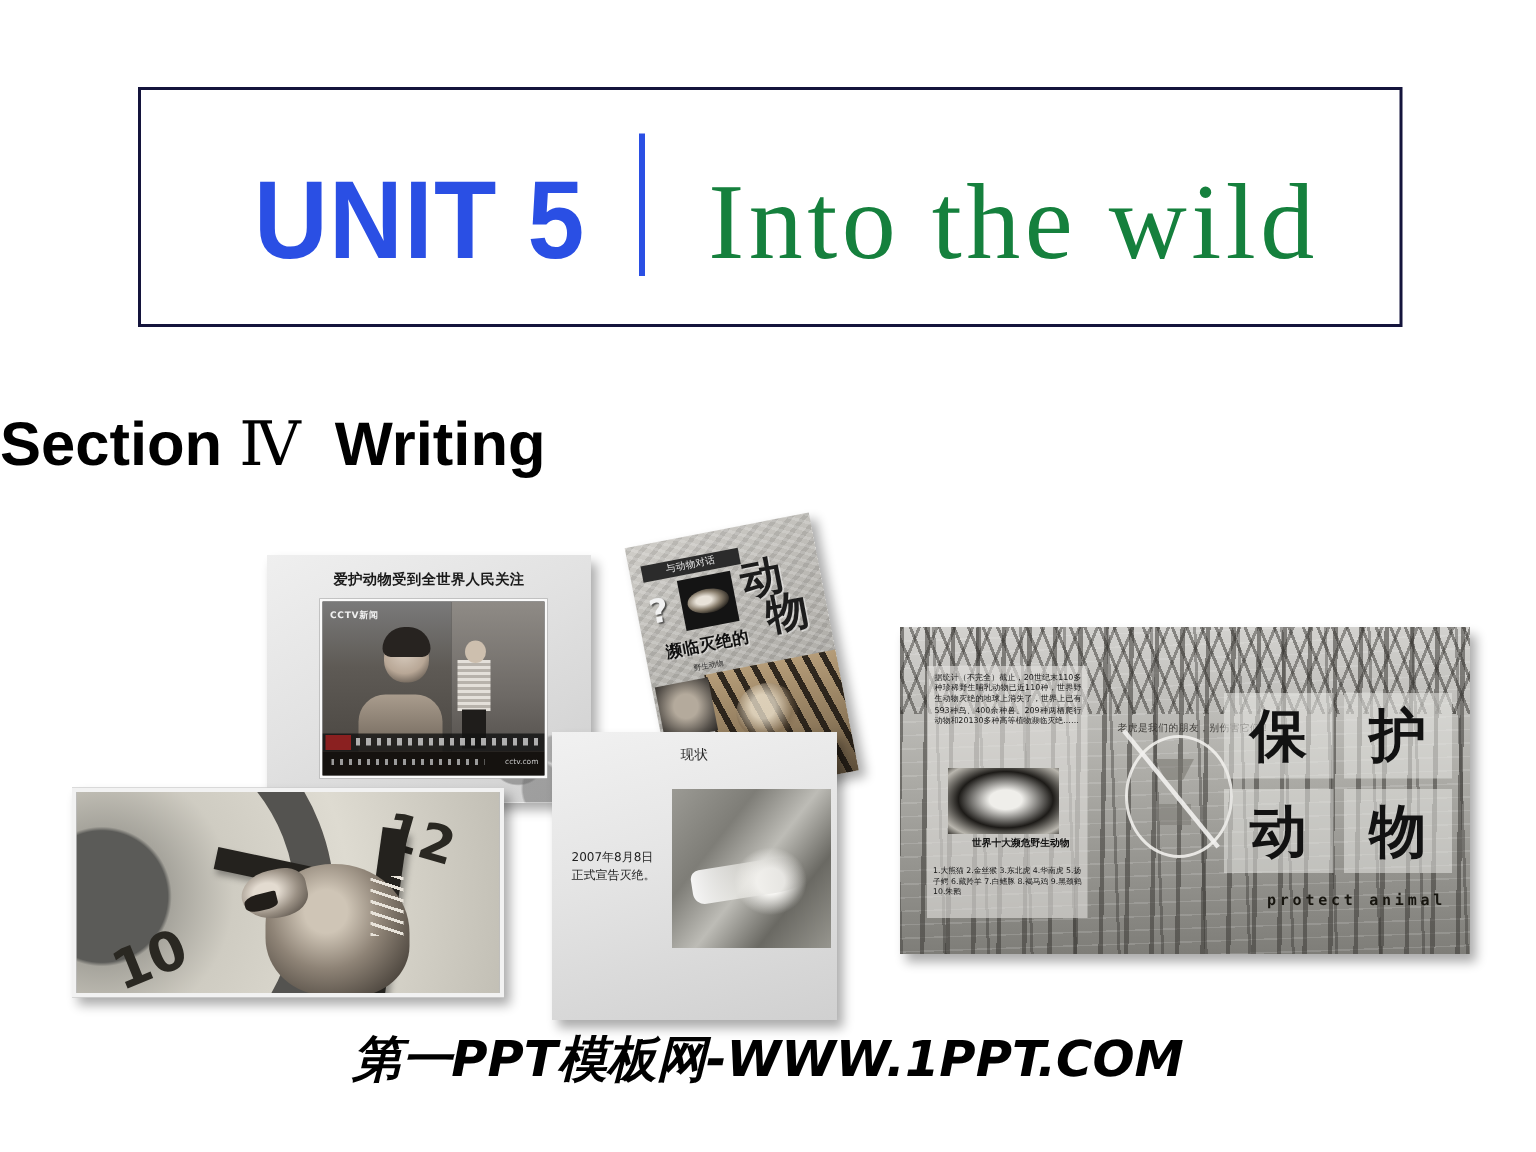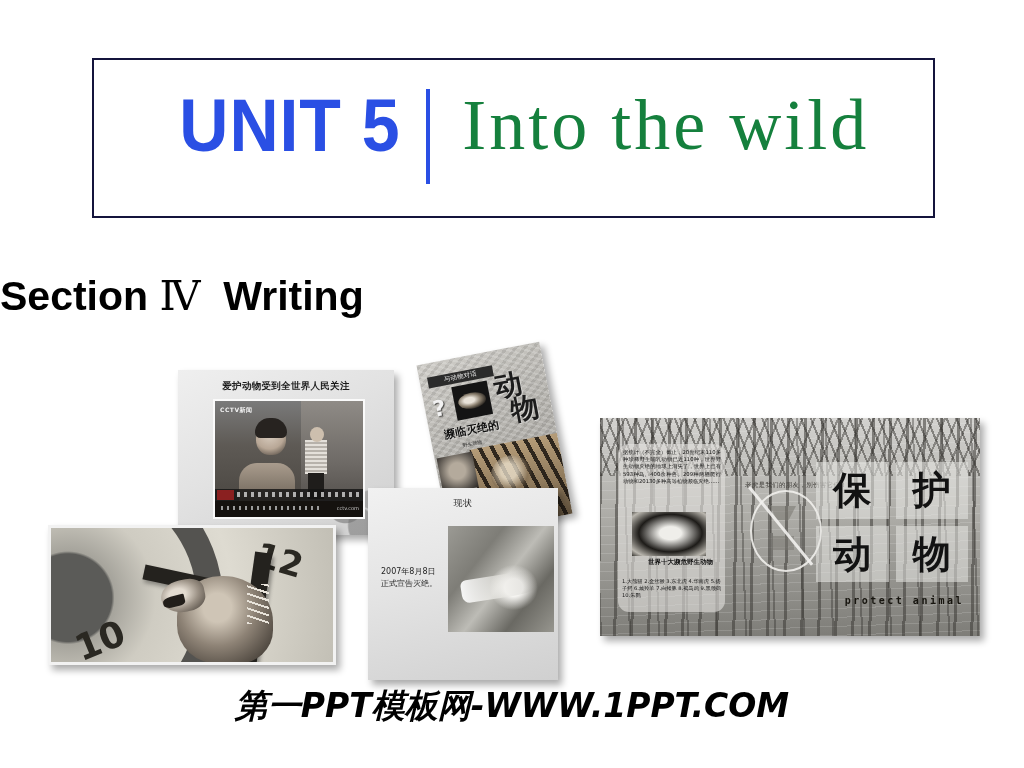--- a/index.html
+++ b/index.html
@@ -25,23 +25,23 @@
     height: 160px;
     border: 2px solid #14143c;
     box-sizing: border-box;
     background: #ffffff;
     display: flex;
     align-items: center;
     justify-content: center;
   }
   #title-inner {
     display: flex;
-    align-items: flex-start;
+    align-items: flex-end;
     justify-content: center;
-    gap: 2px;
+    gap: 12px;
     transform: translateY(-2px);
   }
   #unit-label {
     font-family: "Liberation Sans", "DejaVu Sans", sans-serif;
     font-weight: bold;
     font-size: 74px;
     line-height: 1;
     color: #2a4fe4;
     letter-spacing: 1px;
     transform: scaleX(0.92);
@@ -400,21 +400,20 @@
   }
   #photo-poster .canopy {
     position: absolute; left: 0; top: 0; width: 100%; height: 58px;
     background:
       repeating-linear-gradient(68deg, rgba(55,53,49,0.5) 0 2px, transparent 2px 9px),
       repeating-linear-gradient(112deg, rgba(55,53,49,0.45) 0 2px, transparent 2px 11px);
   }
   #photo-poster .info-panel {
     position: absolute; left: 18px; top: 26px; width: 107px; height: 168px;
     background: rgba(226,225,221,0.62);
-    border-radius: 11px;
   }
   #photo-poster .info-text-top {
     position: absolute; left: 5px; top: 5px; width: 98px;
     font-family: "DejaVu Sans", sans-serif;
     font-size: 5.3px; line-height: 7.2px;
     color: #141414; text-align: justify;
   }
   #photo-poster .info-photo {
     position: absolute; left: 14px; top: 68px; width: 74px; height: 44px;
     background: radial-gradient(ellipse at 52% 48%, #efeeea 0 20%, #1d1b18 58%, #b9b6ae 86%, #3a3833 100%);

